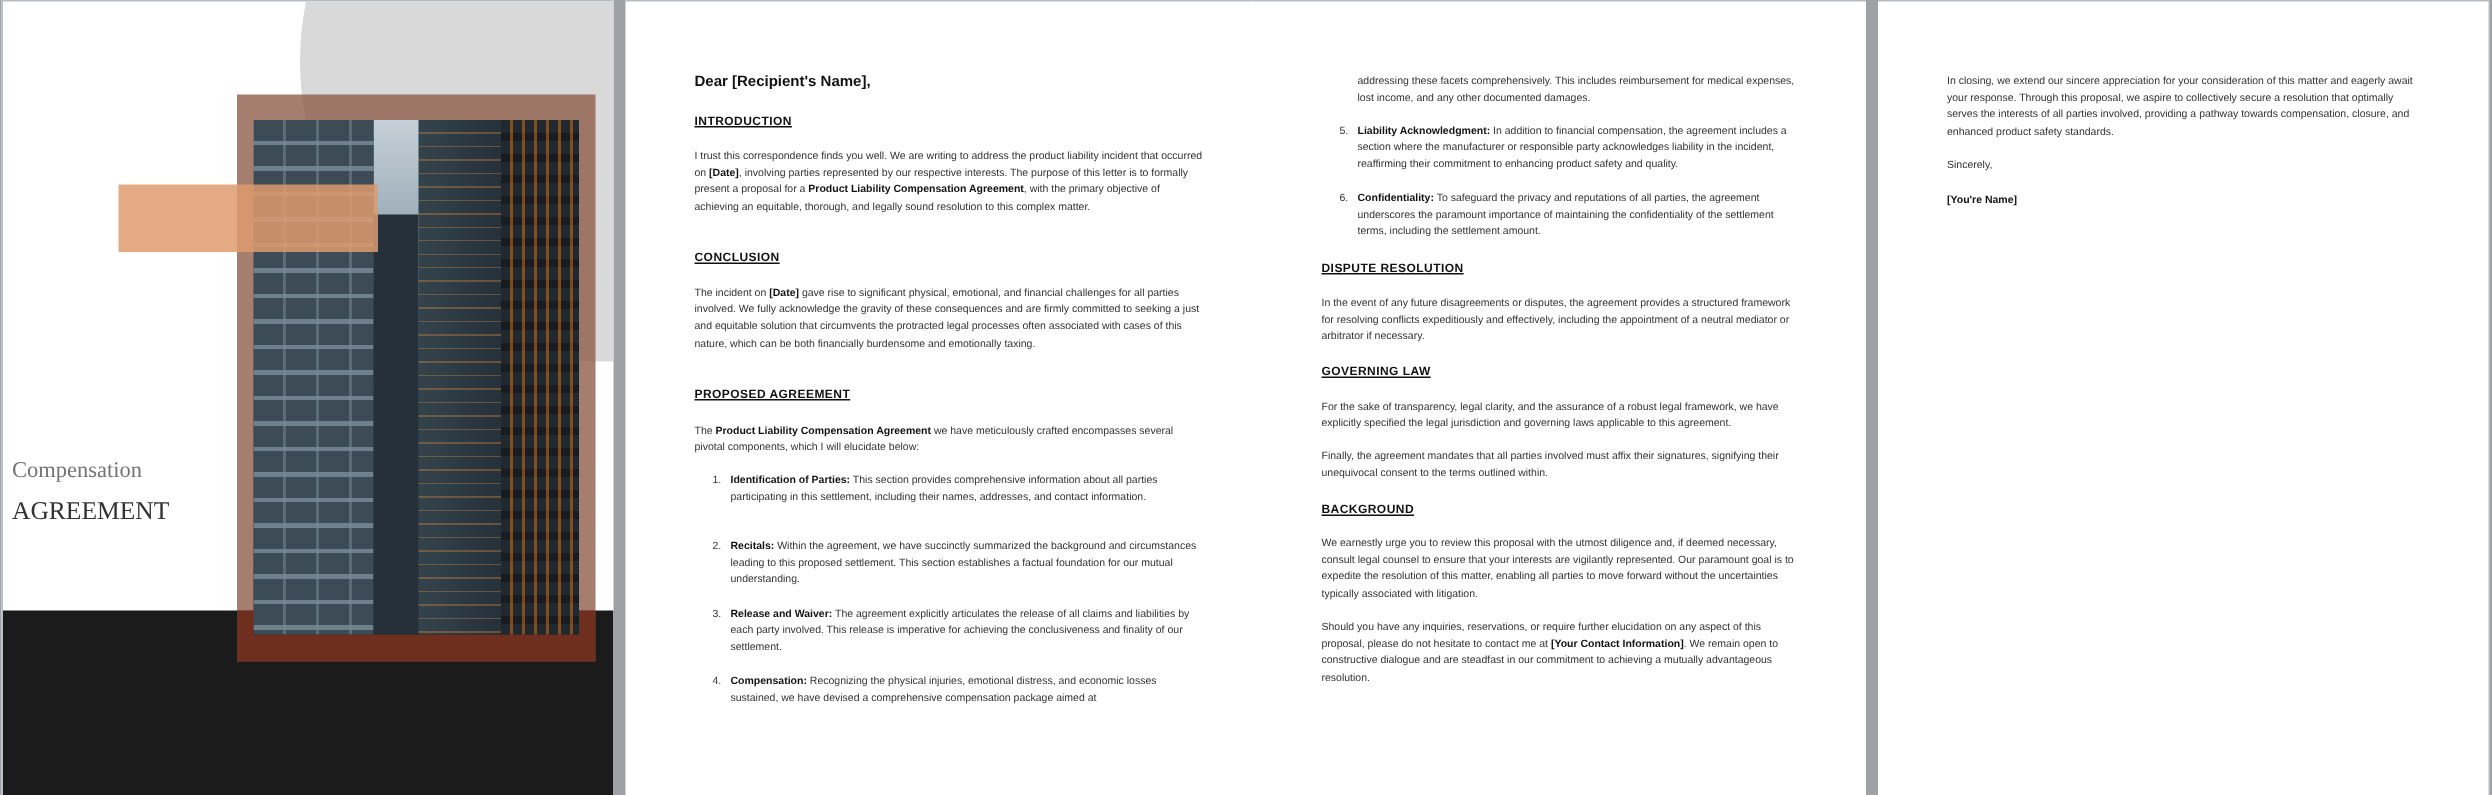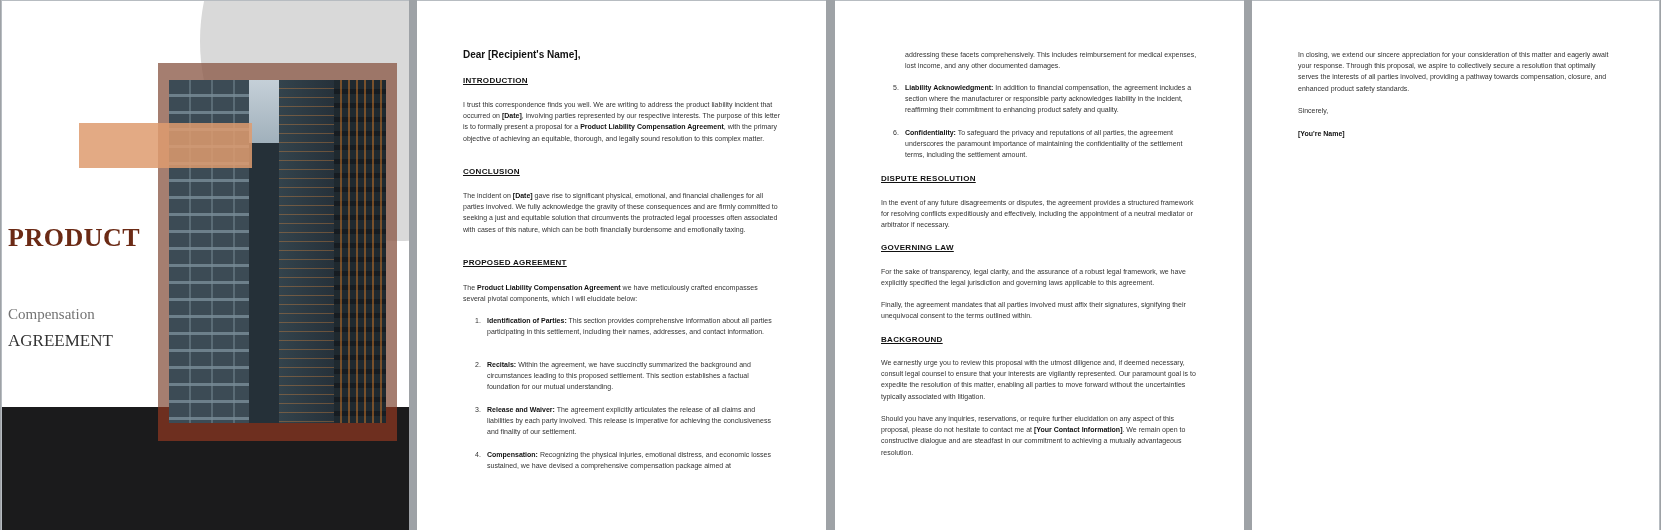--- a/index.html
+++ b/index.html
@@ -7,21 +7,21 @@
     width:1661px; height:530px; overflow:hidden;
     background:#9ea2a6;
     position:relative;
     font-family:"Liberation Sans", sans-serif;
   }
   .page {
     position:absolute; top:0; height:529px; background:#ffffff; overflow:hidden;
     border-top:1px solid #b7bcc1;
   }
   #p1 { left:1px; width:407px; border-left:1px solid #b7bcc1; }
-  #p2 { left:417px; width:409px; }
+  #p2 { left:417px; width:409px;padding-left:22px; }
   #p3 { left:835px; width:409px; }
   #p4 { left:1252px; width:407px; border-right:1px solid #b7bcc1; }
 
   
   .circle { position:absolute; left:198px; top:-160px; width:400px; height:400px; border-radius:50%; background:#d9d9d9; }
   .dark-band { position:absolute; left:0; top:406px; width:407px; height:124px; background:#1b1b1c; }
   .frame { position:absolute; left:156px; top:62px; width:239px; height:378px; background:rgba(140,90,72,0.78); }
   .frame-bottom { position:absolute; left:156px; top:406px; width:239px; height:34px; background:#6e2f1f; }
   .photo {
     position:absolute; left:167px; top:79px; width:217px; height:343px; overflow:hidden;
@@ -62,21 +62,20 @@
   <div class="frame"></div>
   <div class="frame-bottom"></div>
   <div class="photo">
     <div class="sky"></div>
     <div class="bld b1"></div>
     <div class="bld b2"></div>
     <div class="bld b3"></div>
     <div class="bld b4"></div>
   </div>
   <div class="peach"></div>
-  <div class="cover-title t-product">PRODUCT</div>
   <div class="cover-title t-comp">Compensation</div>
   <div class="cover-title t-agree">AGREEMENT</div>
 </div>
 
 <div class="page" id="p2">
   <div class="content">
     <div class="salute"><b>Dear [Recipient's Name],</b></div>
 
     <div class="h" style="top:74px">INTRODUCTION</div>
     <div class="p" style="top:98px">

